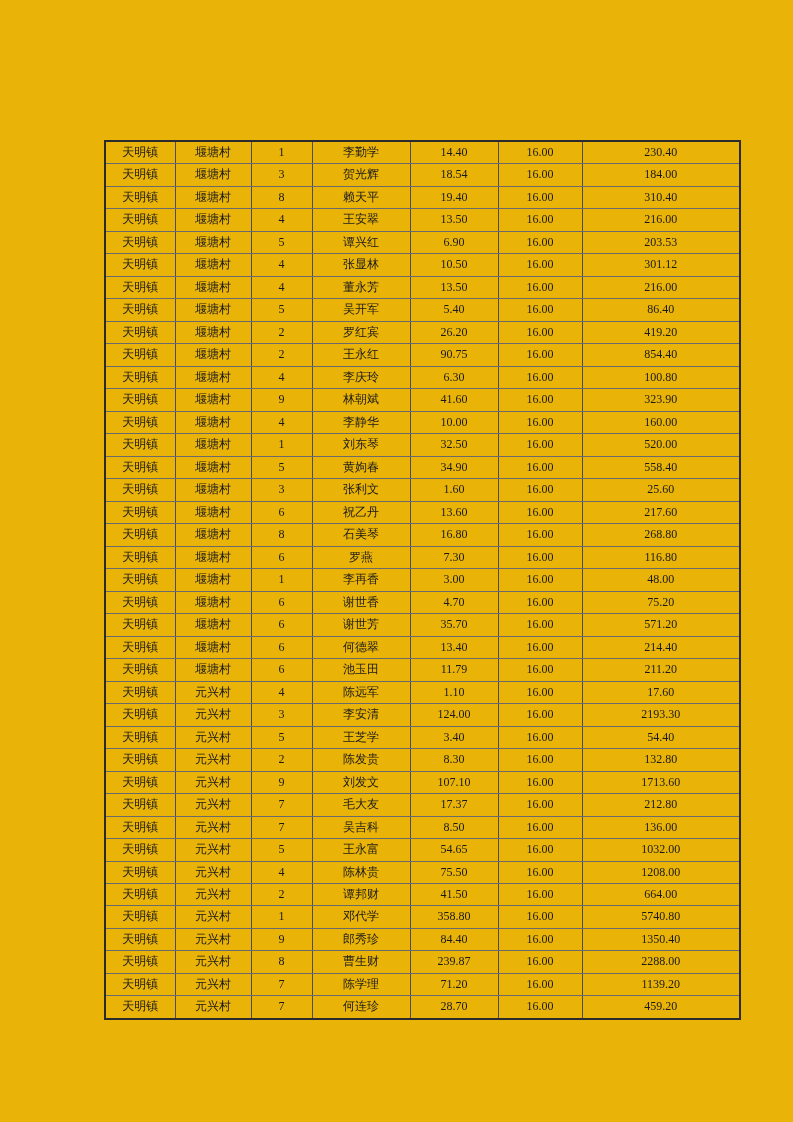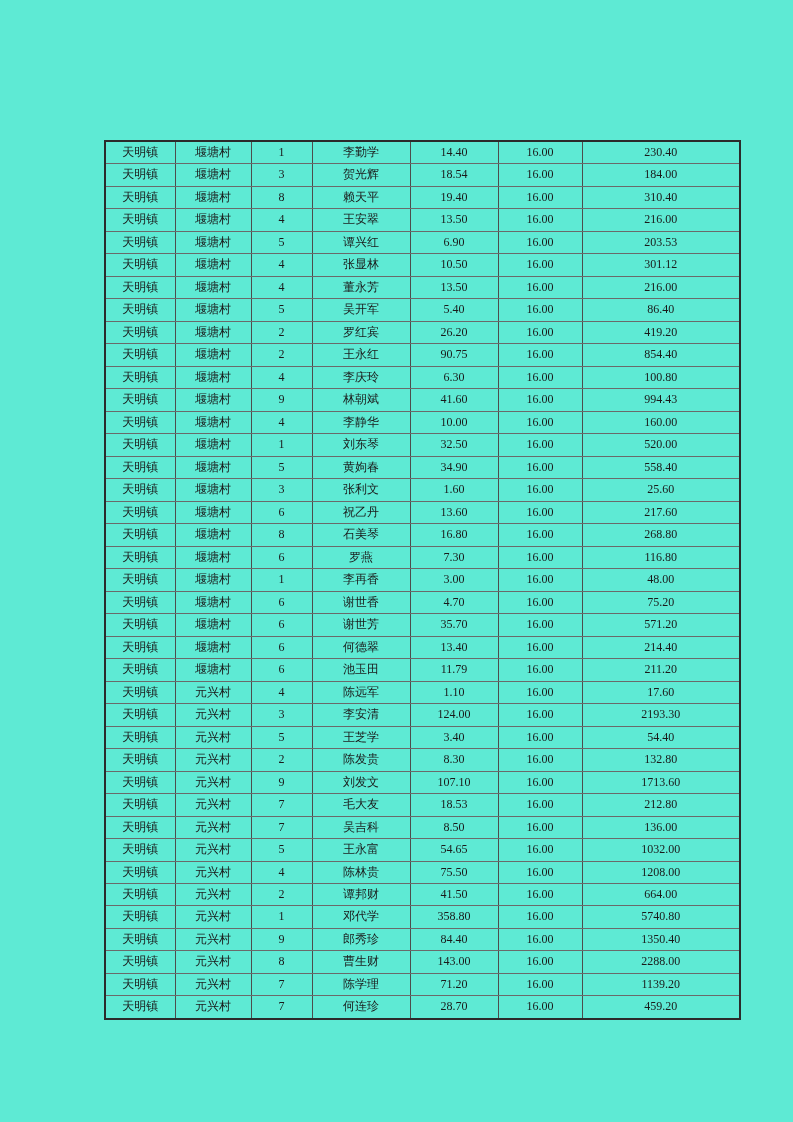--- a/index.html
+++ b/index.html
@@ -4,21 +4,21 @@
 <style>
   html, body {
     margin: 0;
     padding: 0;
     background: #ffffff;
   }
   .page {
     position: relative;
     width: 793px;
     height: 1122px;
-    background: #5eead4;
+    background: #eab308;
     overflow: hidden;
     font-family: "Liberation Serif", "DejaVu Serif", serif;
   }
   table.records {
     position: absolute;
     left: 104px;
     top: 140px;
     width: 635px;
     height: 838px;
     border-collapse: collapse;
@@ -161,21 +161,21 @@
           <td>16.00</td>
           <td>100.80</td>
         </tr>
         <tr>
           <td>天明镇</td>
           <td>堰塘村</td>
           <td>9</td>
           <td>林朝斌</td>
           <td>41.60</td>
           <td>16.00</td>
-          <td>994.43</td>
+          <td>323.90</td>
         </tr>
         <tr>
           <td>天明镇</td>
           <td>堰塘村</td>
           <td>4</td>
           <td>李静华</td>
           <td>10.00</td>
           <td>16.00</td>
           <td>160.00</td>
         </tr>
@@ -321,21 +321,21 @@
           <td>刘发文</td>
           <td>107.10</td>
           <td>16.00</td>
           <td>1713.60</td>
         </tr>
         <tr>
           <td>天明镇</td>
           <td>元兴村</td>
           <td>7</td>
           <td>毛大友</td>
-          <td>18.53</td>
+          <td>17.37</td>
           <td>16.00</td>
           <td>212.80</td>
         </tr>
         <tr>
           <td>天明镇</td>
           <td>元兴村</td>
           <td>7</td>
           <td>吴吉科</td>
           <td>8.50</td>
           <td>16.00</td>
@@ -384,21 +384,21 @@
           <td>郎秀珍</td>
           <td>84.40</td>
           <td>16.00</td>
           <td>1350.40</td>
         </tr>
         <tr>
           <td>天明镇</td>
           <td>元兴村</td>
           <td>8</td>
           <td>曹生财</td>
-          <td>143.00</td>
+          <td>239.87</td>
           <td>16.00</td>
           <td>2288.00</td>
         </tr>
         <tr>
           <td>天明镇</td>
           <td>元兴村</td>
           <td>7</td>
           <td>陈学理</td>
           <td>71.20</td>
           <td>16.00</td>

